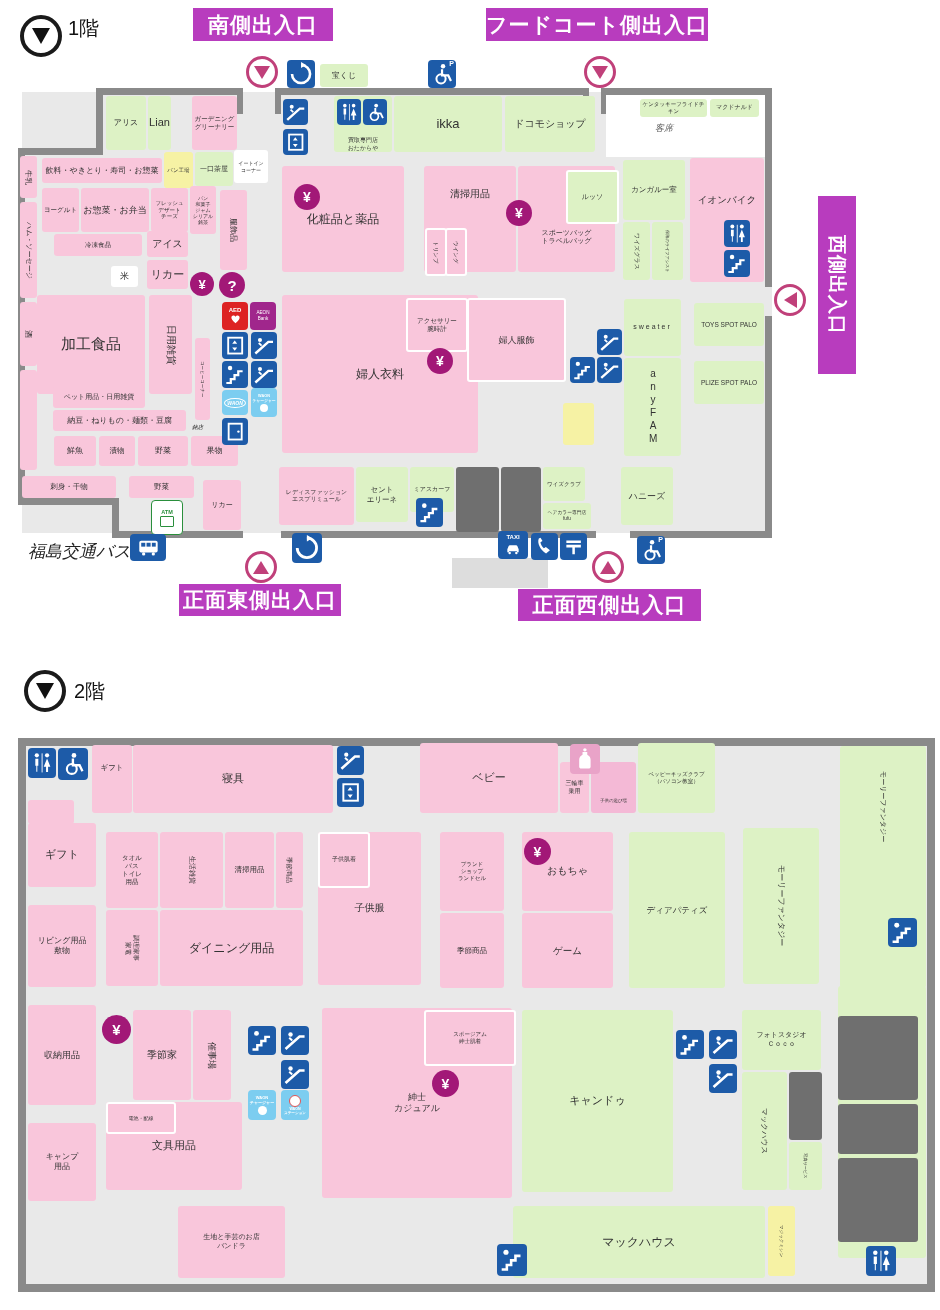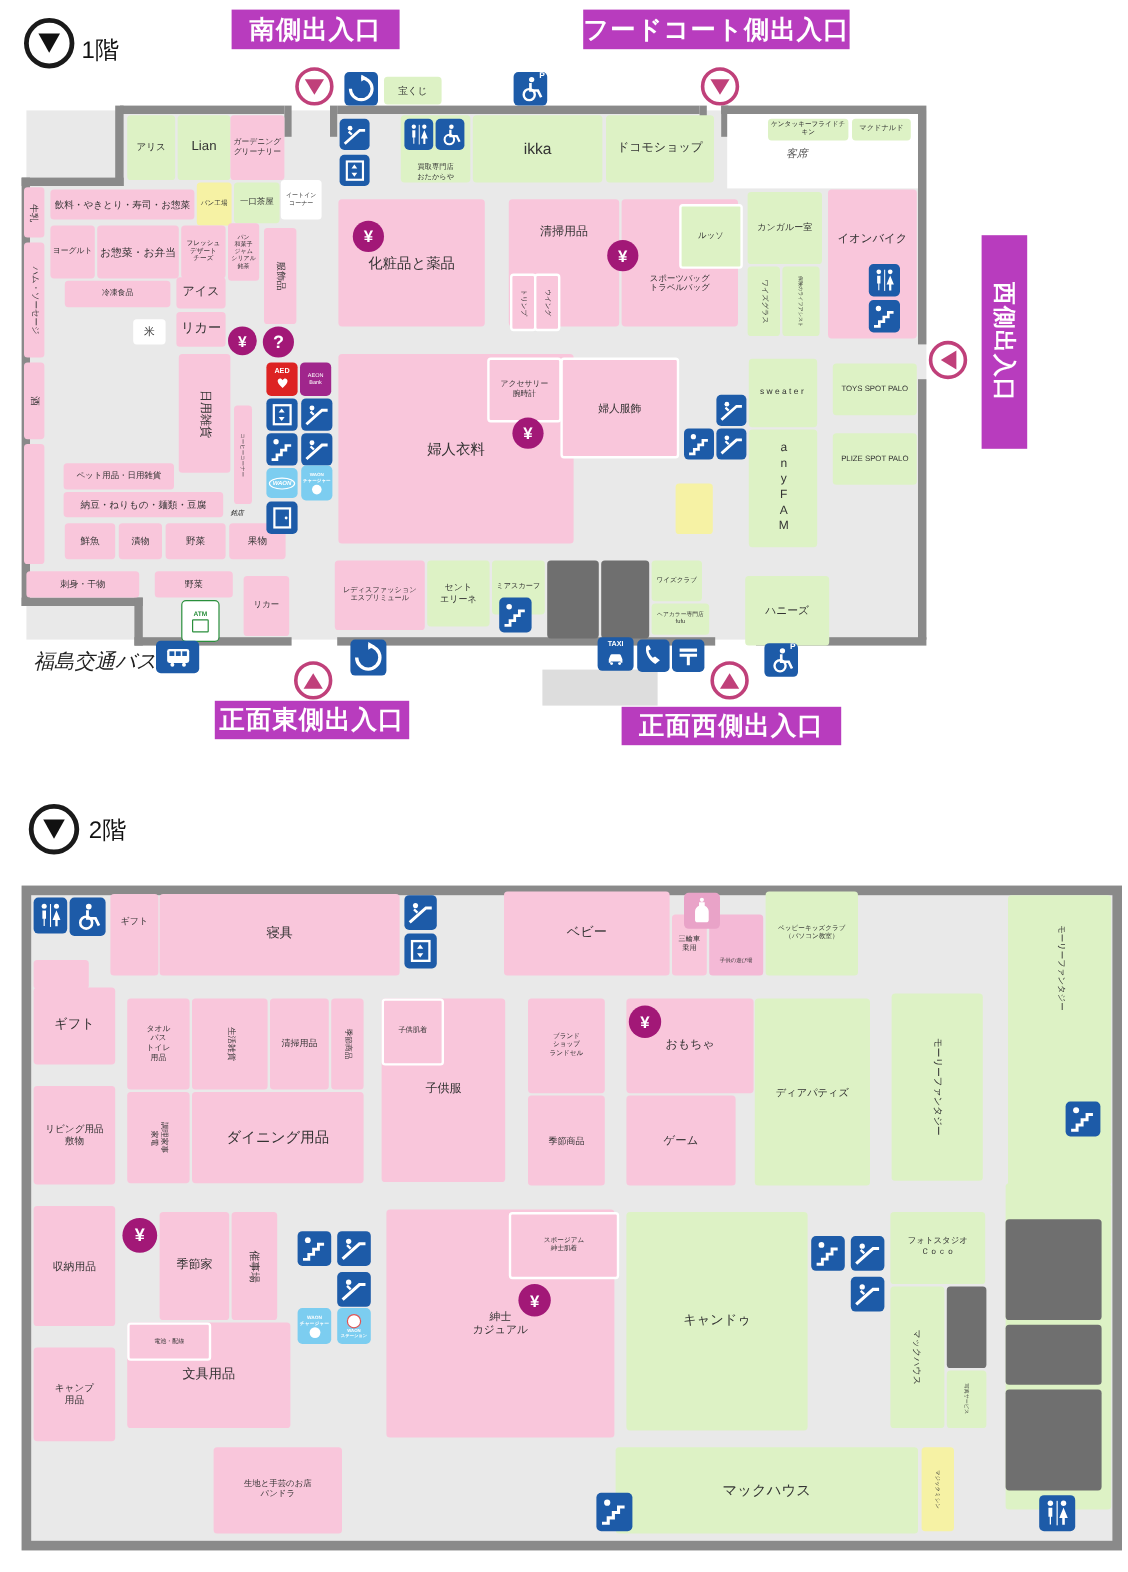--- a/index.html
+++ b/index.html
@@ -97,21 +97,21 @@
         <circle cx="15.5" cy="12" r="1.3" fill="#fff"></circle>
       </symbol>
 </defs>
 </svg>
 
 <div id="map">
 
   <div class="compass" style="left:20px;top:15px;">
       <div class="tri"></div>
     </div>
-  <div class="flabel" style="left:68px;top:28px;">1階</div>
+  <div class="flabel" style="left:68px;top:15px;">1階</div>
 
   <div class="banner" style="left:193px;top:8px;width:140px;height:33px;font-size:21px;">南側出入口</div>
   <div class="banner" style="left:486px;top:8px;width:222px;height:33px;font-size:21px;">フードコート側出入口</div>
   <div class="ent" style="left:246px;top:56px;width:26px;height:26px;">
       <div class="td"></div>
     </div>
   <div class="ent" style="left:584px;top:56px;width:26px;height:26px;">
       <div class="td"></div>
     </div>
 
@@ -144,21 +144,21 @@
   <div class="wall" style="left:96px;top:88px;width:7px;height:67px;"></div>
   <div class="wall" style="left:18px;top:148px;width:85px;height:7px;"></div>
   <div class="wall" style="left:18px;top:148px;width:7px;height:357px;"></div>
   <div class="wall" style="left:18px;top:498px;width:101px;height:7px;"></div>
   <div class="wall" style="left:112px;top:498px;width:7px;height:40px;"></div>
   <div class="wall" style="left:112px;top:531px;width:131px;height:7px;"></div>
   <div class="wall" style="left:281px;top:531px;width:315px;height:7px;"></div>
   <div class="wall" style="left:630px;top:531px;width:142px;height:7px;"></div>
 
   <div class="b g" style="left:106px;top:96px;width:40px;height:54px;font-size:8px;">アリス</div>
-  <div class="b g" style="left:148px;top:96px;width:44px;height:54px;font-size:11px;">Lian</div>
+  <div class="b g" style="left:148px;top:96px;width:23px;height:54px;font-size:11px;">Lian</div>
   <div class="b p" style="left:192px;top:96px;width:45px;height:54px;font-size:6.5px;">ガーデニング
 グリーナリー</div>
   <div class="icn" style="left:283px;top:99px;width:25px;height:26px;">
       <svg>
         <use href="#s-es"></use>
       </svg>
     </div>
   <div class="icn" style="left:283px;top:129px;width:25px;height:26px;">
       <svg>
         <use href="#s-el"></use>
@@ -199,20 +199,21 @@
   <div class="b p" style="left:190px;top:186px;width:26px;height:48px;font-size:5px;">パン
 和菓子
 ジャム
 シリアル
 銘茶</div>
   <div class="b p vs" style="left:220px;top:190px;width:27px;height:80px;font-size:8px;">服飾品</div>
   <div class="b p" style="left:54px;top:234px;width:88px;height:22px;font-size:6.5px;">冷凍食品</div>
   <div class="b p" style="left:147px;top:231px;width:41px;height:26px;font-size:10px;">アイス</div>
   <div class="b w" style="left:111px;top:266px;width:27px;height:21px;font-size:9px;">米</div>
   <div class="b p" style="left:147px;top:260px;width:41px;height:29px;font-size:11px;">リカー</div>
+  <div class="b p" style="left:37px;top:295px;width:108px;height:99px;font-size:15px;">加工食品</div>
   <div class="b p vs" style="left:149px;top:295px;width:43px;height:99px;font-size:10px;">日用雑貨</div>
   <div class="b p vs" style="left:195px;top:338px;width:15px;height:82px;font-size:4.5px;">コーヒーコーナー</div>
   <div class="txt" style="left:192px;top:424px;font-size:5.5px;">銘店</div>
   <div class="b p" style="left:53px;top:386px;width:92px;height:22px;font-size:7px;">ペット用品・日用雑貨</div>
   <div class="b p" style="left:53px;top:410px;width:133px;height:21px;font-size:8px;">納豆・ねりもの・麺類・豆腐</div>
   <div class="b p" style="left:54px;top:436px;width:42px;height:30px;font-size:8px;">鮮魚</div>
   <div class="b p" style="left:99px;top:436px;width:36px;height:30px;font-size:7.5px;">漬物</div>
   <div class="b p" style="left:138px;top:436px;width:50px;height:30px;font-size:8px;">野菜</div>
   <div class="b p" style="left:191px;top:436px;width:47px;height:30px;font-size:8px;">果物</div>
   <div class="b p" style="left:22px;top:476px;width:94px;height:22px;font-size:7.5px;">刺身・干物</div>
@@ -339,21 +340,21 @@
   <div class="icn" style="left:416px;top:498px;width:27px;height:29px;">
       <svg>
         <use href="#s-st"></use>
       </svg>
     </div>
   <div class="b d" style="left:456px;top:467px;width:43px;height:65px;"></div>
   <div class="b d" style="left:501px;top:467px;width:40px;height:65px;"></div>
   <div class="b g" style="left:543px;top:467px;width:42px;height:34px;font-size:5.5px;">ワイズクラブ</div>
   <div class="b g" style="left:543px;top:503px;width:48px;height:26px;font-size:4.8px;">ヘアカラー専門店
 fufu</div>
-  <div class="b g" style="left:621px;top:480px;width:70px;height:58px;font-size:9px;">ハニーズ</div>
+  <div class="b g" style="left:621px;top:467px;width:52px;height:58px;font-size:9px;">ハニーズ</div>
   <div class="icn" style="left:292px;top:533px;width:30px;height:30px;">
       <svg>
         <use href="#s-re"></use>
       </svg>
     </div>
   <div class="icn" style="left:498px;top:531px;width:30px;height:28px;">
       <span style="font-size:6px;font-weight:bold;">TAXI</span>
       <svg style="width:18px;height:16px;">
         <use href="#s-ca"></use>
       </svg>
@@ -444,21 +445,21 @@
   <div class="b p vs" style="left:106px;top:910px;width:52px;height:76px;font-size:6.5px;">調理家事
 家電</div>
   <div class="b p" style="left:160px;top:910px;width:143px;height:76px;font-size:12px;">ダイニング用品</div>
   <div class="b p" style="left:318px;top:832px;width:103px;height:153px;font-size:10px;">子供服</div>
   <div class="b p ov" style="left:318px;top:832px;width:48px;height:52px;font-size:6px;">子供肌着</div>
 
   <div class="b p" style="left:440px;top:832px;width:64px;height:79px;font-size:5.5px;">ブランド
 ショップ
 ランドセル</div>
   <div class="b p" style="left:440px;top:913px;width:64px;height:75px;font-size:7.5px;">季節商品</div>
-  <div class="b p" style="left:522px;top:832px;width:106px;height:79px;font-size:10px;">おもちゃ</div>
+  <div class="b p" style="left:522px;top:832px;width:91px;height:79px;font-size:10px;">おもちゃ</div>
   <div class="yen" style="left:524px;top:838px;width:27px;height:27px;font-size:14px;">¥</div>
   <div class="b p" style="left:522px;top:913px;width:91px;height:75px;font-size:9.5px;">ゲーム</div>
   <div class="b g" style="left:629px;top:832px;width:96px;height:156px;font-size:8.5px;">ディアパティズ</div>
   <div class="b g vs" style="left:743px;top:828px;width:76px;height:156px;font-size:8px;">モーリーファンタジー</div>
   <div class="icn" style="left:888px;top:918px;width:29px;height:29px;">
       <svg>
         <use href="#s-st"></use>
       </svg>
     </div>
   <div class="b g" style="left:840px;top:986px;width:84px;height:26px;font-size:5px;">サーティーワン

